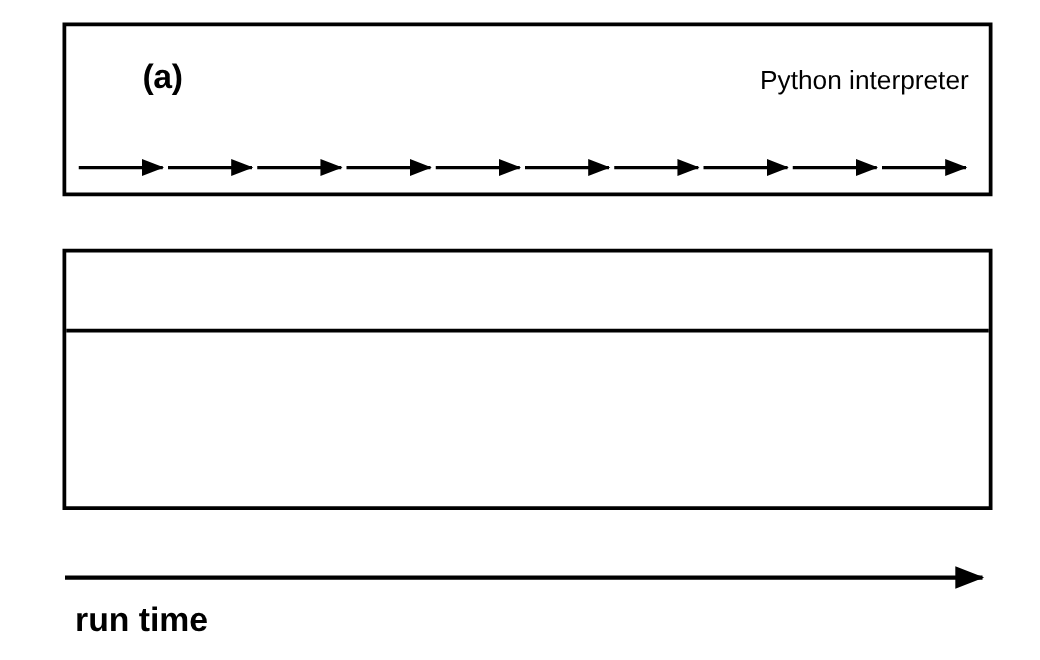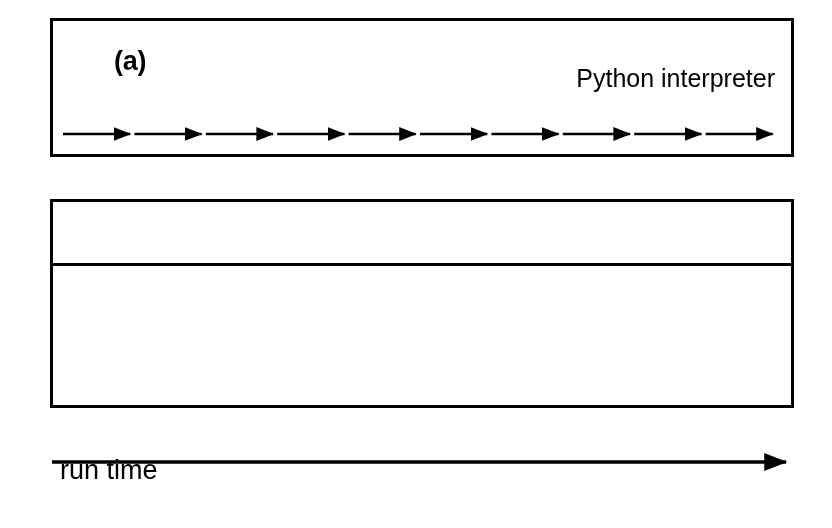--- a/index.html
+++ b/index.html
@@ -62,33 +62,32 @@
     font-weight: bold;
     line-height: 1.1;
     letter-spacing: -0.3px;
     white-space: nowrap;
   }
 
   #interpreter-label {
     position: absolute;
     right: 16px;
     top: 32px;
-    font-size: 25px;
+    font-size: 21px;
     font-weight: normal;
     line-height: 1.1;
     white-space: nowrap;
-    margin-top: 12px;
   }
 
   #runtime-label {
     position: absolute;
     left: 60px;
-    top: 454px;
+    top: 480px;
     font-size: 27px;
-    font-weight: normal;
+    font-weight: bold;
     line-height: 1.2;
     white-space: nowrap;
   }
 
   
   .svg-layer {
     position: absolute;
     left: 0;
     top: 0;
     width: 832px;

